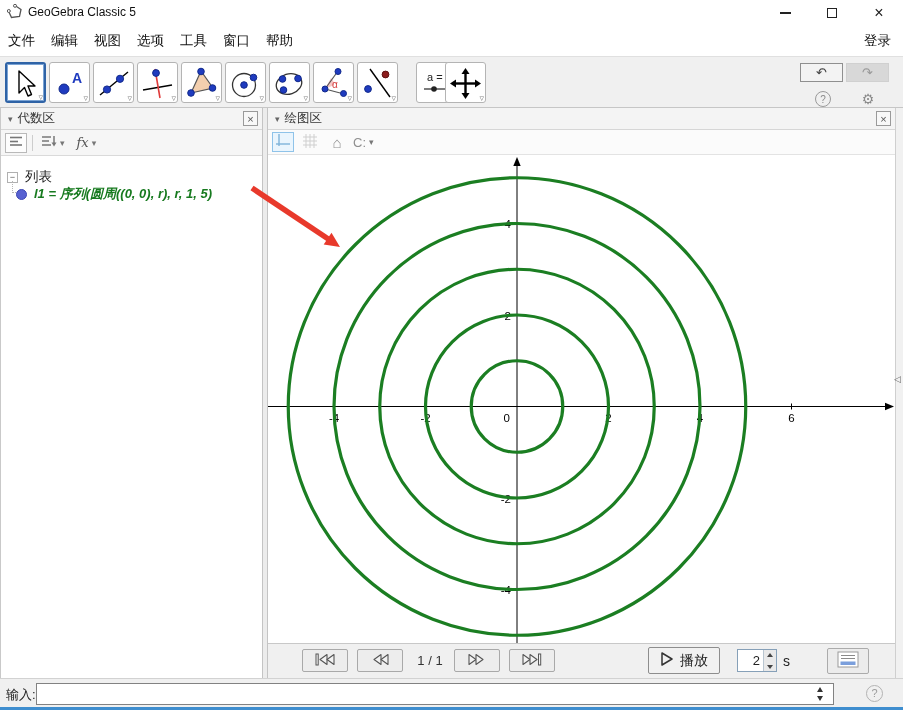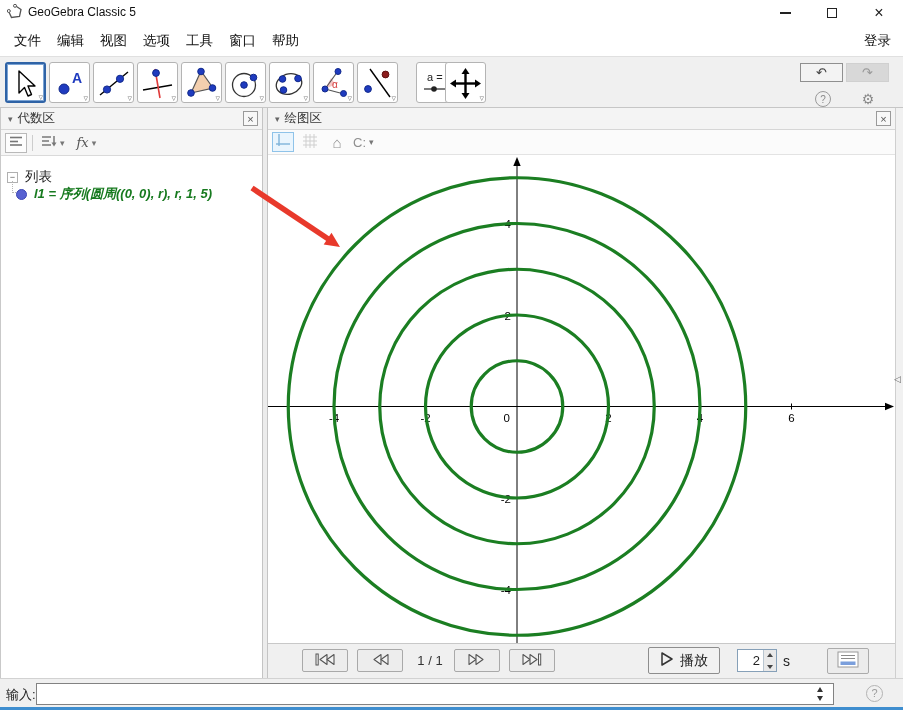--- a/index.html
+++ b/index.html
@@ -10,21 +10,21 @@
   
   .titlebar { position:absolute; left:0; top:0; width:903px; height:26px; background:#fff; }
   .app-logo { position:absolute; left:7px; top:4px; }
   .app-title { position:absolute; left:28px; top:5px; font-size:12px; color:#111; }
   .winbtn { position:absolute; top:0; width:46px; height:26px; display:flex; align-items:center; justify-content:center; color:#222; font-size:14px; background:transparent; border:none; }
   .winbtn.min { left:762px; } .winbtn.max { left:809px; } .winbtn.close { left:856px; font-size:16px; }
   .max-box { width:10px; height:10px; border:1px solid #222; display:inline-block; }
   .min-line { width:11px; height:1.4px; background:#222; display:inline-block; }
 
   
-  .menubar { position:absolute; left:0; top:26px; width:903px; height:30px; background:#fff; display:flex; align-items:center; padding-left:6px; }
+  .menubar { position:absolute; left:0; top:26px; width:903px; height:30px; background:#fff; display:flex; align-items:center; }
   .menu-item { font-size:13.5px; color:#111; padding:4px 8px; cursor:default; }
   .menu-signin { position:absolute; right:12px; top:6px; font-size:13.5px; color:#111; }
 
   
   .toolbar { position:absolute; left:0; top:56px; width:903px; height:52px; background:#f0f0f0; border-top:1px solid #e0e0e0; border-bottom:1px solid #c6c6c6; }
   .tool { position:absolute; top:5px; width:41px; height:41px; background:#fff; border:1px solid #b4b4b4; border-radius:3px; padding:0; }
   .tool.selected { border:2px solid #2f63a6; box-shadow:0 0 0 1px #7aa3d4 inset; }
   .tool .dd { position:absolute; right:1px; bottom:-1px; font-size:9px; color:#8a8a8a; line-height:9px; }
   .tool svg { display:block; margin:2px auto 0; }
 

